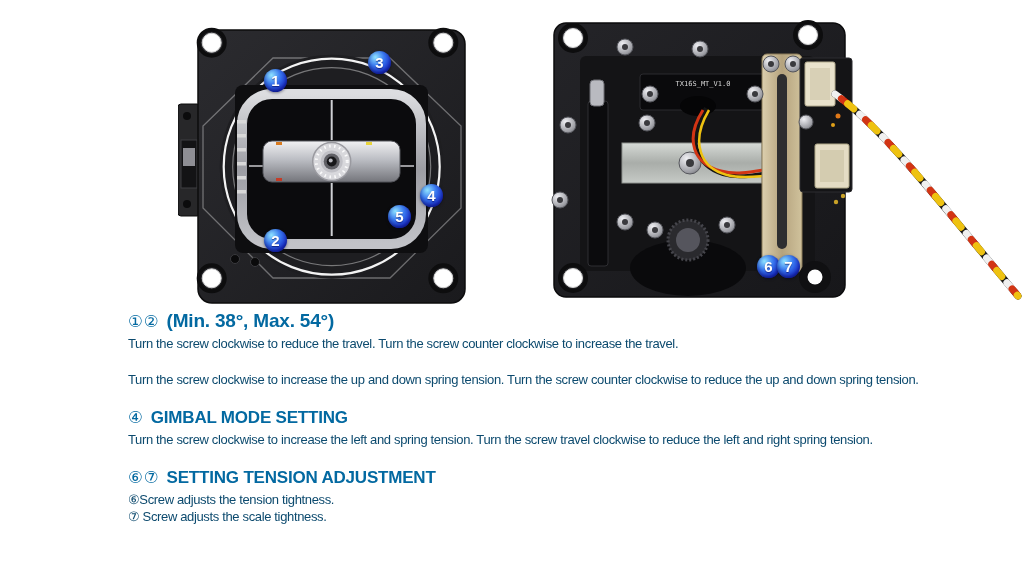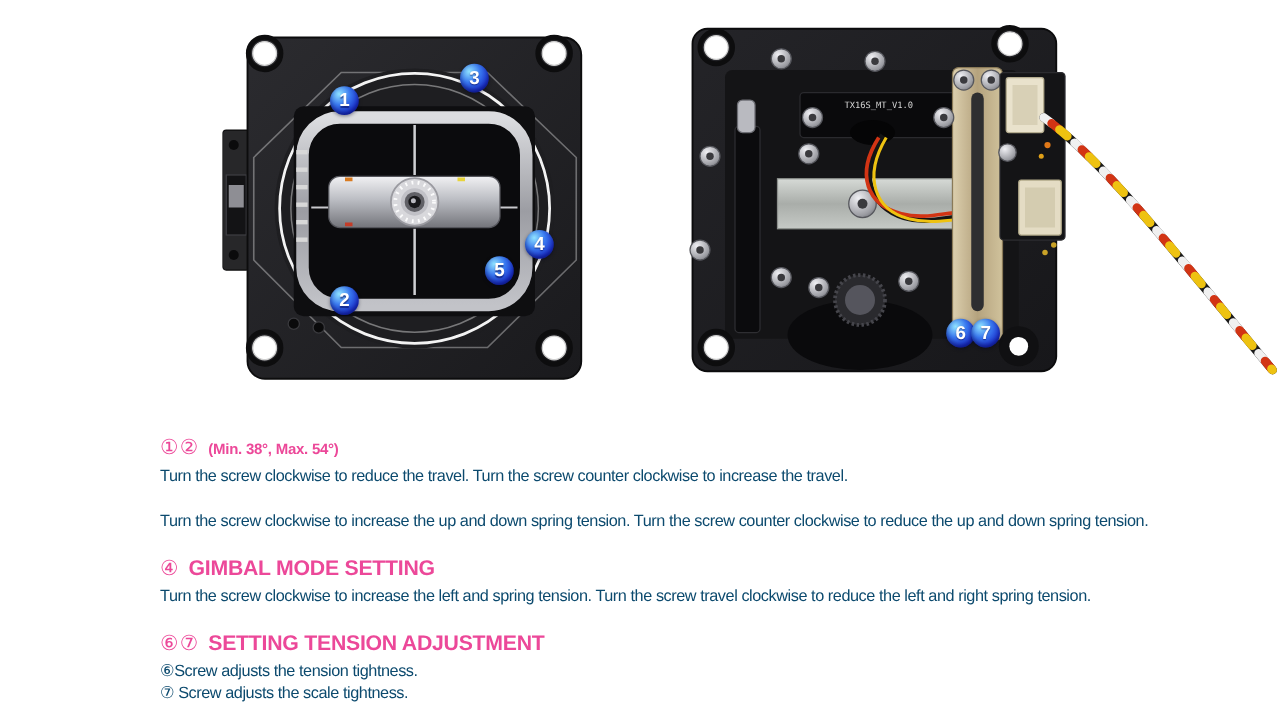--- a/index.html
+++ b/index.html
@@ -17,27 +17,27 @@
     box-shadow:0 1px 3px rgba(0,0,30,.45), inset 0 -2px 4px rgba(0,0,60,.5);
     color:#fff;font-weight:bold;font-size:15px;line-height:23px;text-align:center;
     text-shadow:0 1px 1px rgba(0,0,80,.6);
   }
 
   
   .sections{position:absolute;left:128px;top:310px;width:790px;}
   .sections section{margin:0 0 19px 0;}
   .sections h3{
     margin:0 0 2px 0;font-size:17px;line-height:22px;font-weight:bold;
-    color:#ec4899;letter-spacing:-0.2px;display:flex;align-items:baseline;gap:7px;
+    color:#0369a1;letter-spacing:-0.2px;display:flex;align-items:baseline;gap:7px;
   }
   .refs{
     font-family:"DejaVu Sans",sans-serif;font-weight:normal;font-size:16.5px;
     letter-spacing:1px;position:relative;top:-0.5px;
   }
-  .suffix{font-size:12px;font-weight:bold;margin-top:38px;}
+  .suffix{font-size:19px;font-weight:bold;}
   .sections p{
     margin:0;font-size:13px;line-height:17px;color:#0c4a6e;letter-spacing:-0.35px;
     white-space:nowrap;
   }
 </style>
 </head>
 <body>
 
 <div class="canvas">
 

